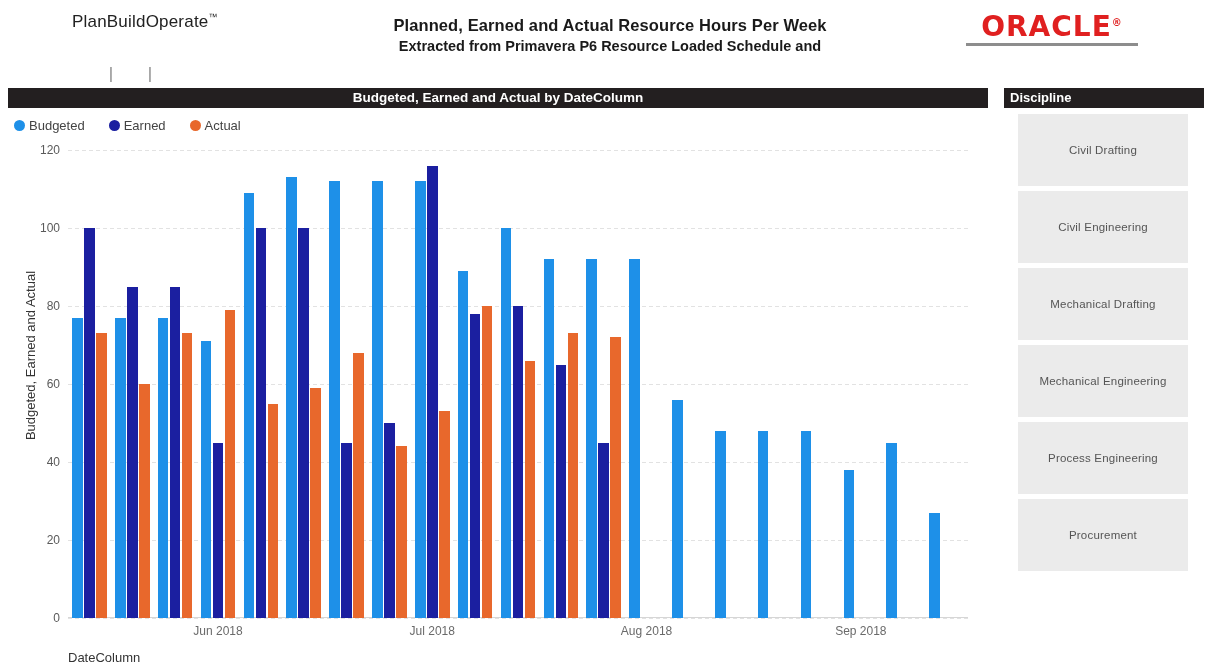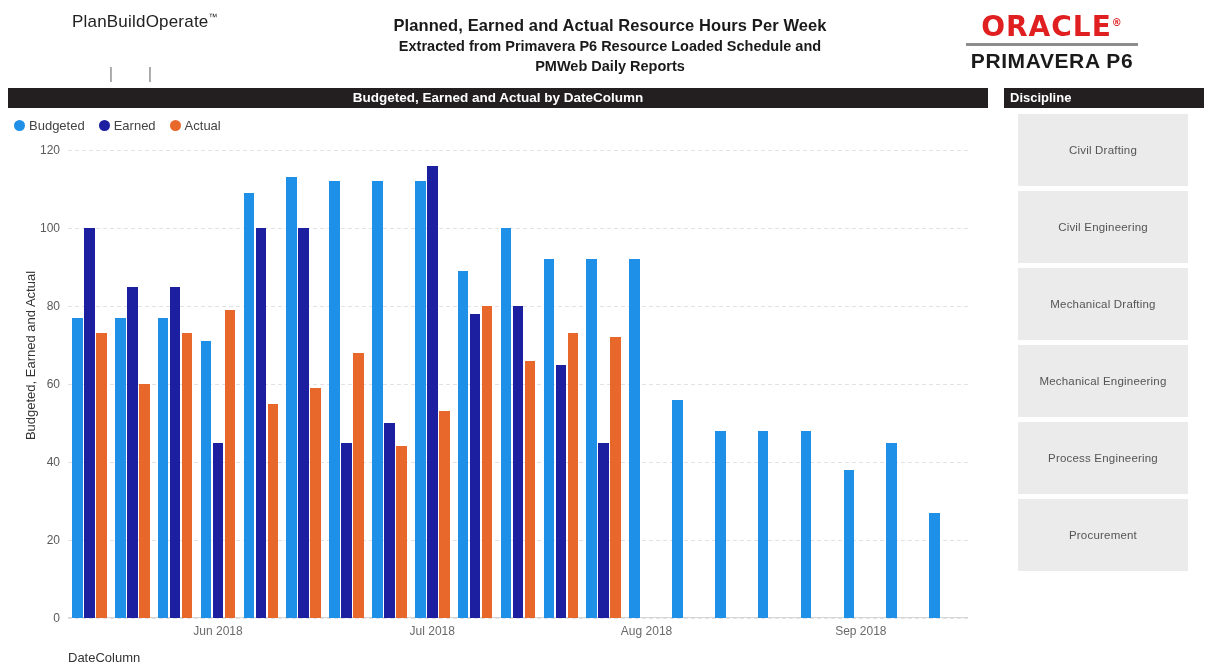--- a/index.html
+++ b/index.html
@@ -81,21 +81,21 @@
   .disc-item {
     height:72px; margin-bottom:5px; background:#ebebeb;
     display:flex; align-items:center; justify-content:center;
     font-size:11.5px; color:#555; letter-spacing:.2px;
     font-family:"Liberation Sans", sans-serif;
   }
 
   
   .chart { position:absolute; left:0; top:108px; width:990px; height:556px; }
 
-  .legend { position:absolute; left:14px; top:10px; display:flex; gap:14px; align-items:center;justify-content:flex-end; }
+  .legend { position:absolute; left:14px; top:10px; display:flex; gap:24px; align-items:center;justify-content:flex-end; }
   .legend-item { display:flex; align-items:center; gap:4px; }
   .legend-dot { width:11px; height:11px; border-radius:50%; display:block; }
   .legend-label { font-size:13px; color:#444; font-family:"Liberation Sans", sans-serif; }
 
   .ylabel {
     position:absolute; left:-80px; top:240px; width:220px;
     transform: rotate(-90deg);
     font-size:13px; color:#333; text-align:center;
     font-family:"Liberation Sans", sans-serif;
   }
@@ -133,27 +133,25 @@
 
     <div class="logo-pmweb">
       <div class="pm-tag">
         <span>Plan</span><span class="bar">|</span><span>Build</span><span class="bar">|</span><span>Operate</span><sup>™</sup>
       </div>
     </div>
 
     <div class="title-block">
       <div class="title-l1">Planned, Earned and Actual Resource Hours Per Week</div>
       <div class="title-l2">Extracted from Primavera P6 Resource Loaded Schedule and</div>
-      <div class="title-l3">PMWeb Daily Reports</div>
     </div>
 
     <div class="logo-oracle">
       <div class="oracle-word"><span>ORACLE</span><sup>®</sup></div>
       <div class="oracle-rule"></div>
-      <div class="primavera-word">PRIMAVERA P6</div>
     </div>
   </div>
 
   <div class="chart-titlebar">
     <span>Budgeted, Earned and Actual by DateColumn</span>
   </div>
 
   <div class="disc-titlebar">
     <span>Discipline</span>
   </div>

